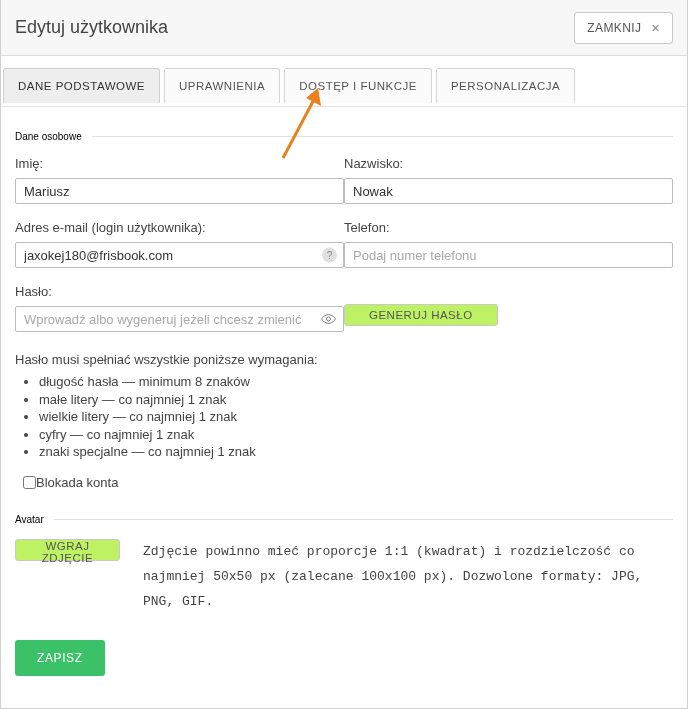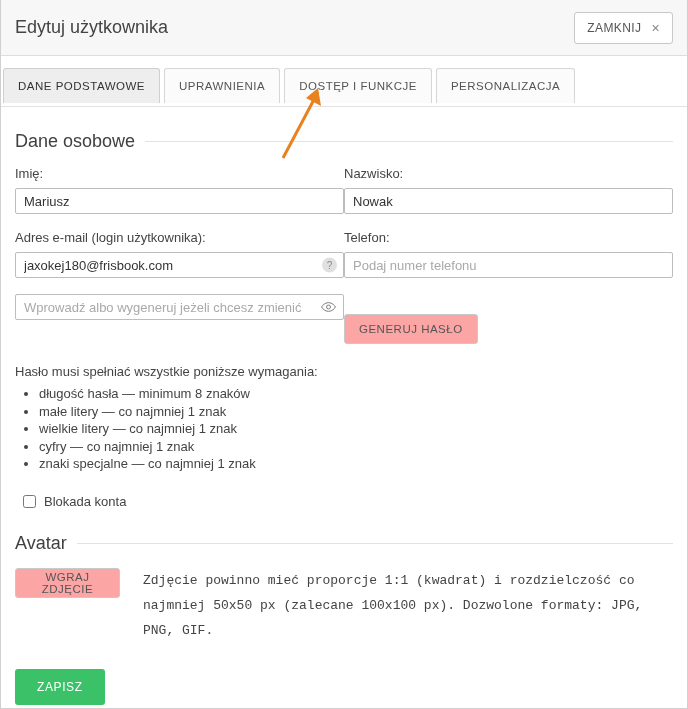--- a/index.html
+++ b/index.html
@@ -95,22 +95,22 @@
     padding: 0 14px;
   }
   .section-head {
     display: flex;
     align-items: center;
     gap: 10px;
     margin-top: 24px;
     margin-bottom: 14px;
   }
   .section-head .label {
-    font-size: 18px;
-    color: #404040;
+    font-size: 10px;
+    color: #000000;
     white-space: nowrap;
   }
   .section-head .rule {
     flex: 1;
     height: 1px;
     background: #e2e2e2;
   }
   .grid {
     display: flex;
   }
@@ -160,24 +160,24 @@
   .input-wrap .eye-icon {
     position: absolute;
     right: 8px;
     top: 50%;
     transform: translateY(-50%);
     cursor: pointer;
     line-height: 0;
   }
   .btn-grey {
     border: 1px solid #c9c9c9;
-    background: #fca5a5;
+    background: #bef264;
     border-radius: 3px;
-    padding: 0 14px;
-    height: 30px;
+    padding: 0 24px;
+    height: 22px;
     font-size: 11.5px;
     letter-spacing: .5px;
     color: #555555;
     cursor: pointer;
     font-family: "Liberation Sans", sans-serif;
   }
   .pw-rules-title {
     margin-top: 4px;
     font-size: 13px;
     color: #444444;
@@ -188,22 +188,21 @@
   }
   ul.pw-rules li {
     font-size: 13px;
     color: #444444;
     line-height: 17.5px;
     margin-bottom: 0px;
   }
   .checkbox-row {
     display: flex;
     align-items: center;
-    gap: 8px;
-    margin-top: 21px;
+    margin-top: 14px;
     padding-left: 8px;
   }
   .checkbox-row input[type=checkbox] {
     width: 13px; height: 13px; margin: 0;
   }
   .checkbox-row label {
     font-size: 13px;
     color: #444444;
   }
   .avatar-row {
@@ -310,20 +309,21 @@
         <div class="field">
           <span class="field-label">Telefon:</span>
           <input class="input" type="text" placeholder="Podaj numer telefonu" style="">
         </div>
       </div>
     </div>
 
     <div class="grid">
       <div class="col">
         <div class="field">
+          <span class="field-label">Hasło:</span>
           <div class="input-wrap">
             <input class="input" type="text" style="padding-right: 26px;" placeholder="Wprowadź albo wygeneruj jeżeli chcesz zmienić">
             <span class="eye-icon">
               <svg width="15" height="11" viewBox="0 0 16 11">
                 <path d="M8 0.8C4.2 0.8 1.3 4 0.6 5.5C1.3 7 4.2 10.2 8 10.2C11.8 10.2 14.7 7 15.4 5.5C14.7 4 11.8 0.8 8 0.8Z" fill="none" stroke="#777777" stroke-width="1"></path>
                 <circle cx="8" cy="5.5" r="2.1" fill="none" stroke="#777777" stroke-width="1"></circle>
               </svg>
             </span>
           </div>
         </div>

